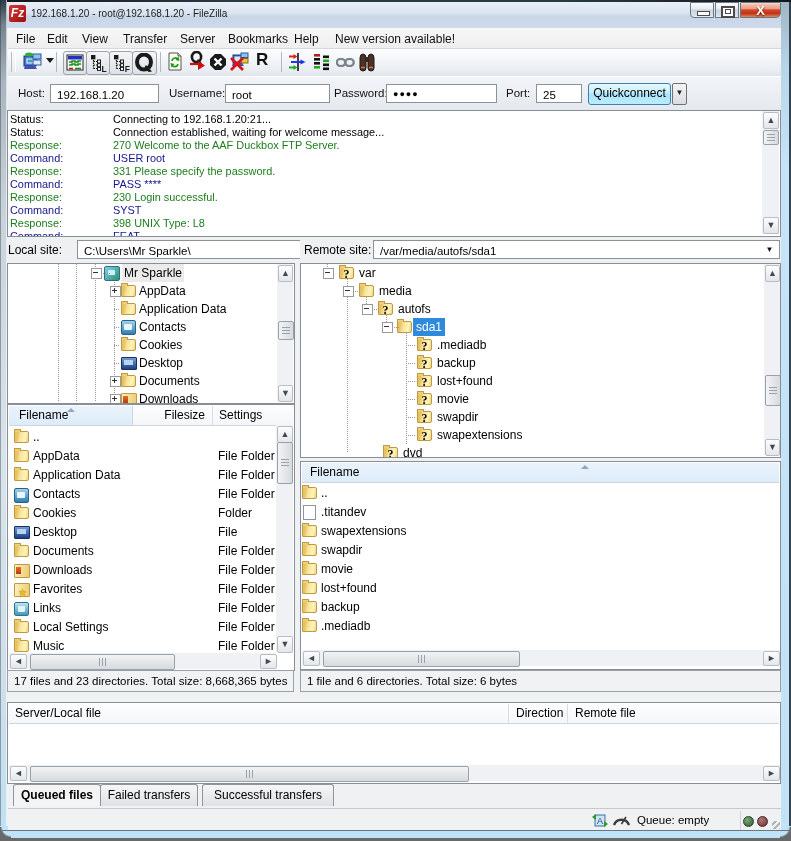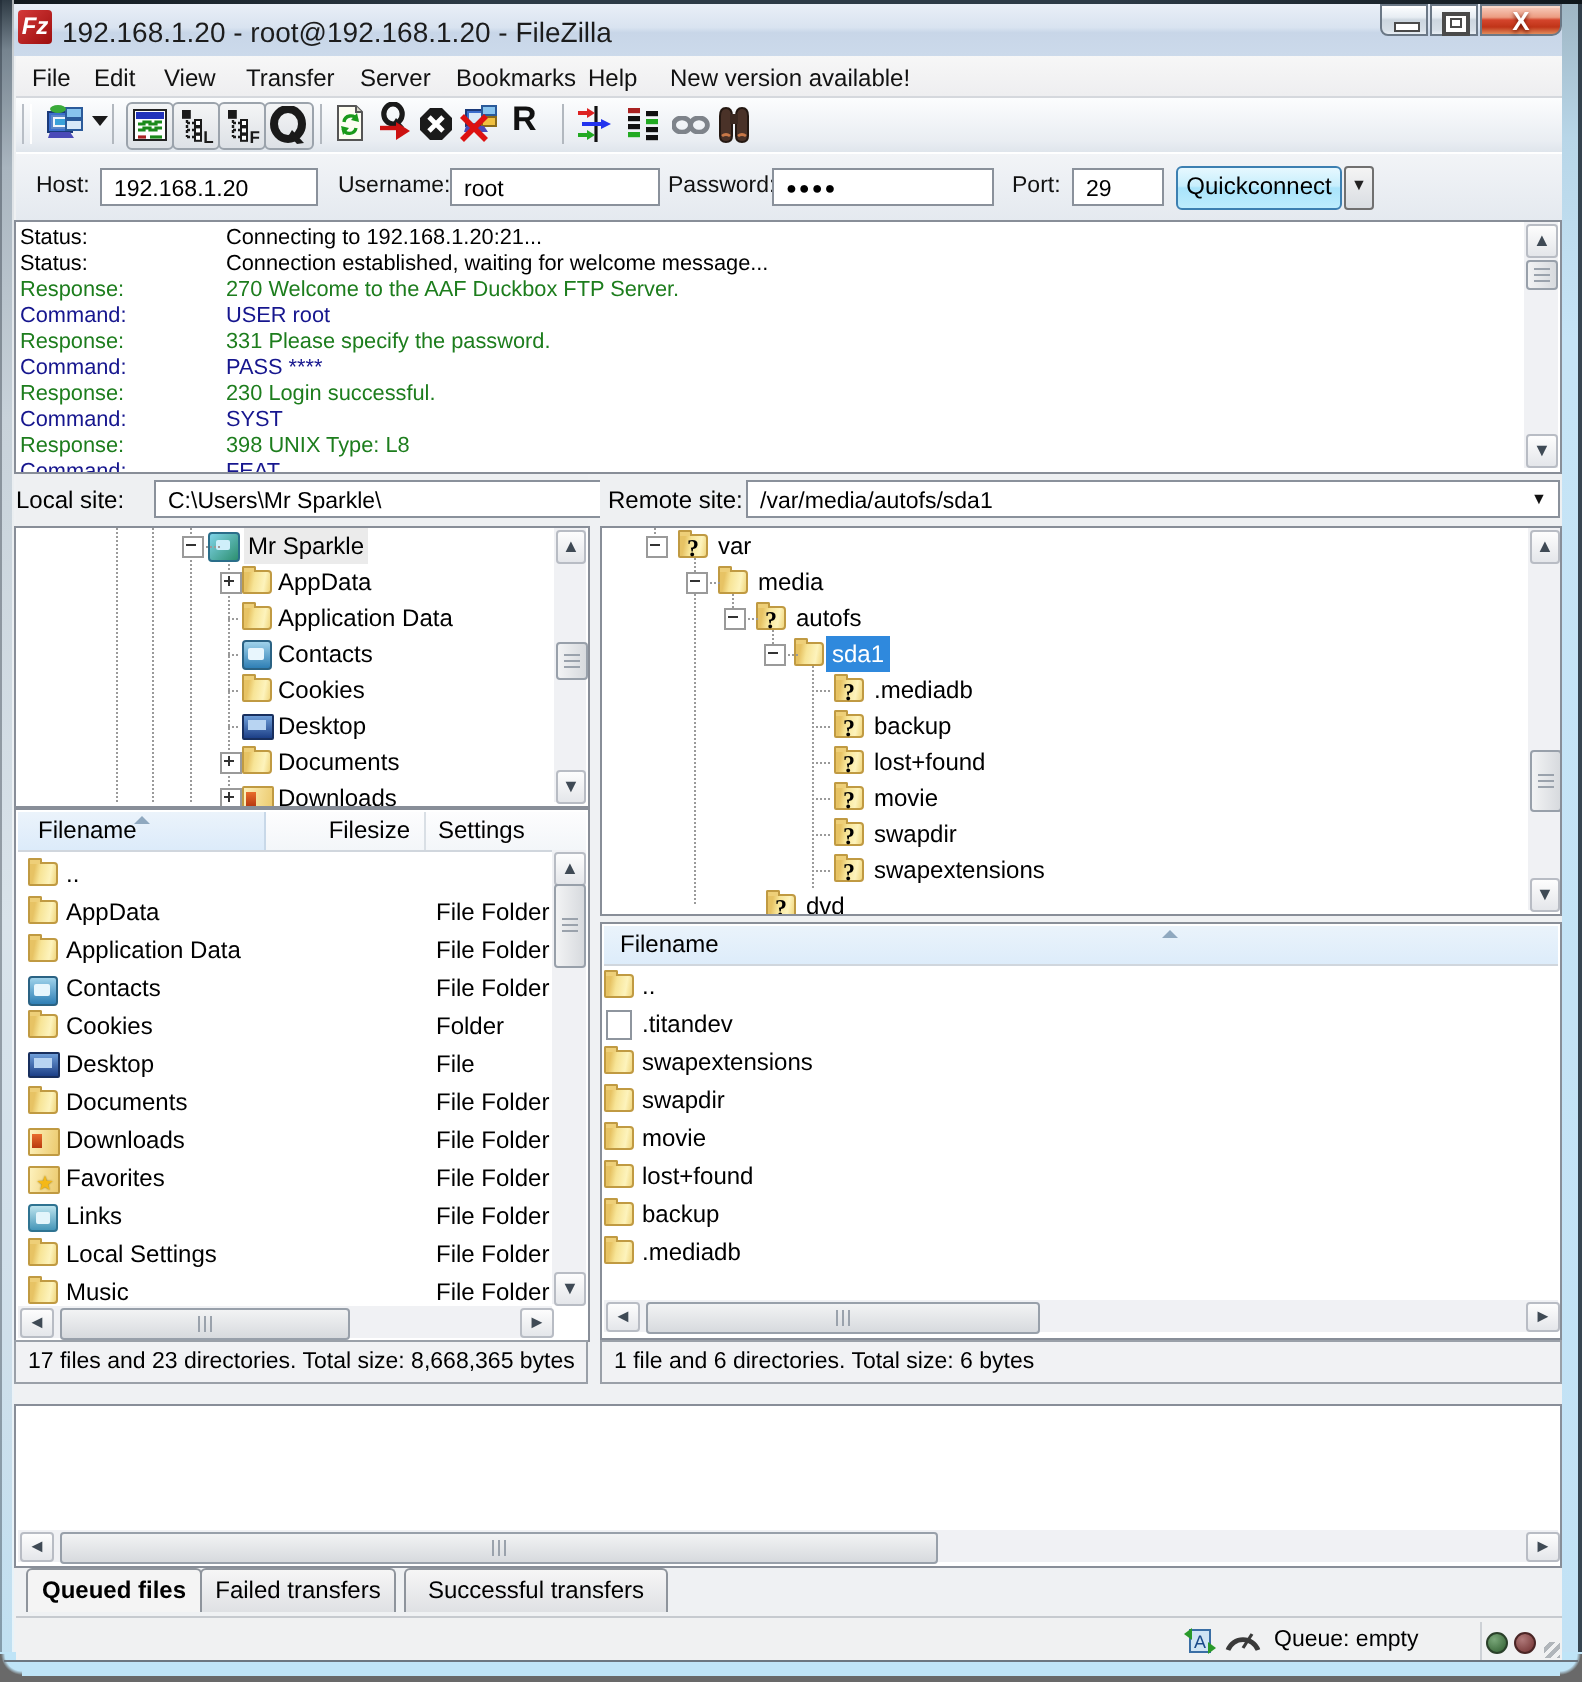--- a/index.html
+++ b/index.html
@@ -14,21 +14,21 @@
   background:linear-gradient(#9fb6c4 0,#b8d6e8 8%,#c6e4f6 20%,#c2e2f5 100%);
   box-shadow:inset -2px 0 0 rgba(28,40,50,.85)}
 #borderB{position:absolute;left:0;top:826px;width:791px;height:12px;background:#bfe4f7;border-radius:0 0 8px 8px}
 #topline{position:absolute;left:0;top:0;width:791px;height:2px;background:linear-gradient(90deg,#10171c,#2c3a46 30%,#2c3a46 70%,#10171c)}
 
 #title{position:absolute;left:2px;top:2px;width:787px;height:26px;
   background:linear-gradient(#e9eff7,#d9e3f0 45%,#c8d6e8 55%,#ccdaeb);border-radius:6px 6px 0 0}
 #fzicon{position:absolute;left:9px;top:5px;width:17px;height:17px;border-radius:2px;
   background:linear-gradient(135deg,#d43a3a,#9d0d0d);color:#fff;
   font-weight:bold;font-style:italic;font-size:12px;line-height:17px;text-align:center}
-#titletext{position:absolute;left:31px;top:8px;font-size:14px;color:#1c1c1c}
+#titletext{position:absolute;left:31px;top:8px;font-size:10px;color:#1c1c1c}
 .winbtn{position:absolute;top:2px;height:16px;border:1px solid #6b7886;box-sizing:border-box;
   background:linear-gradient(#fdfeff,#e7edf3 40%,#ccd6df 50%,#d5dee6 85%,#e8eef4);
   box-shadow:inset 0 1px 0 #fff}
 #btnmin{left:690px;width:24px;border-radius:0 0 0 4px}
 #btnmax{left:715px;width:24px}
 #btnclose{left:740px;width:41px;border-radius:0 0 5px 0;
   background:linear-gradient(#f8cfc0,#ec9c82 40%,#d4452c 50%,#c03418 75%,#e08a5a);
   box-shadow:inset 0 1px 0 #fad8c8}
 .glyphmin{position:absolute;left:6px;top:8px;width:11px;height:3px;background:#fff;border:1px solid #4a4a4a}
 .glyphmax{position:absolute;left:5px;top:3px;width:10px;height:8px;border:2px solid #4a4a4a;background:#fff}
@@ -271,21 +271,21 @@
  </svg>
 </div>
 <div id="qcbar">
 <span class="qclabel" style="left:10px">Host:</span>
 <div class="qcbox" style="left:42px;width:109px">192.168.1.20</div>
 <span class="qclabel" style="left:161px">Username:</span>
 <div class="qcbox" style="left:217px;width:105px">root</div>
 <span class="qclabel" style="left:326px">Password:</span>
 <div class="qcbox" style="left:378px;width:111px;letter-spacing:1px;font-size:9px;line-height:15px">●●●●</div>
 <span class="qclabel" style="left:498px">Port:</span>
-<div class="qcbox" style="left:528px;width:46px">29</div>
+<div class="qcbox" style="left:528px;width:46px">25</div>
 <div id="qcbtn">Quickconnect</div>
 <div id="qcdrop">▼</div>
 </div>
 
 <div id="log">
 <div class="logrow" style="top:2px"><span class="ll st">Status:</span><span class="lm st">Connecting to 192.168.1.20:21...</span></div>
 <div class="logrow" style="top:15px"><span class="ll st">Status:</span><span class="lm st">Connection established, waiting for welcome message...</span></div>
 <div class="logrow" style="top:28px"><span class="ll rs">Response:</span><span class="lm rs">270 Welcome to the AAF Duckbox FTP Server.</span></div>
 <div class="logrow" style="top:41px"><span class="ll cm">Command:</span><span class="lm cm">USER root</span></div>
 <div class="logrow" style="top:54px"><span class="ll rs">Response:</span><span class="lm rs">331 Please specify the password.</span></div>
@@ -449,20 +449,27 @@
   <div class="sbtn" style="left:461px;top:1px;width:15px;height:13px">
         <span class="arr" style="line-height:13px">►</span>
       </div>
  </div>
 </div>
 
 <div class="panestatus" style="left:7px;top:670px;width:287px">17 files and 23 directories. Total size: 8,668,365 bytes</div>
 <div class="panestatus" style="left:300px;top:670px;width:481px">1 file and 6 directories. Total size: 6 bytes</div>
 
 <div id="queuebox">
+ <div class="lhead" style="width:770px;background:linear-gradient(#fdfdfe,#f4f7fa)">
+  <span style="position:absolute;left:6px;top:0;line-height:19px">Server/Local file</span>
+  <div class="coldiv" style="left:499px"></div>
+  <span style="position:absolute;left:507px;top:0;line-height:19px">Direction</span>
+  <div class="coldiv" style="left:558px"></div>
+  <span style="position:absolute;left:566px;top:0;line-height:19px">Remote file</span>
+ </div>
  <div class="hsb" style="left:1px;top:62px;width:770px;height:16px">
   <div class="sbtn" style="left:1px;top:1px;width:15px;height:13px">
         <span class="arr" style="line-height:13px">◄</span>
       </div>
   <div class="sthumbh" style="left:21px;width:437px"></div>
   <div class="sbtn" style="left:754px;top:1px;width:15px;height:13px">
         <span class="arr" style="line-height:13px">►</span>
       </div>
  </div>
 </div>

